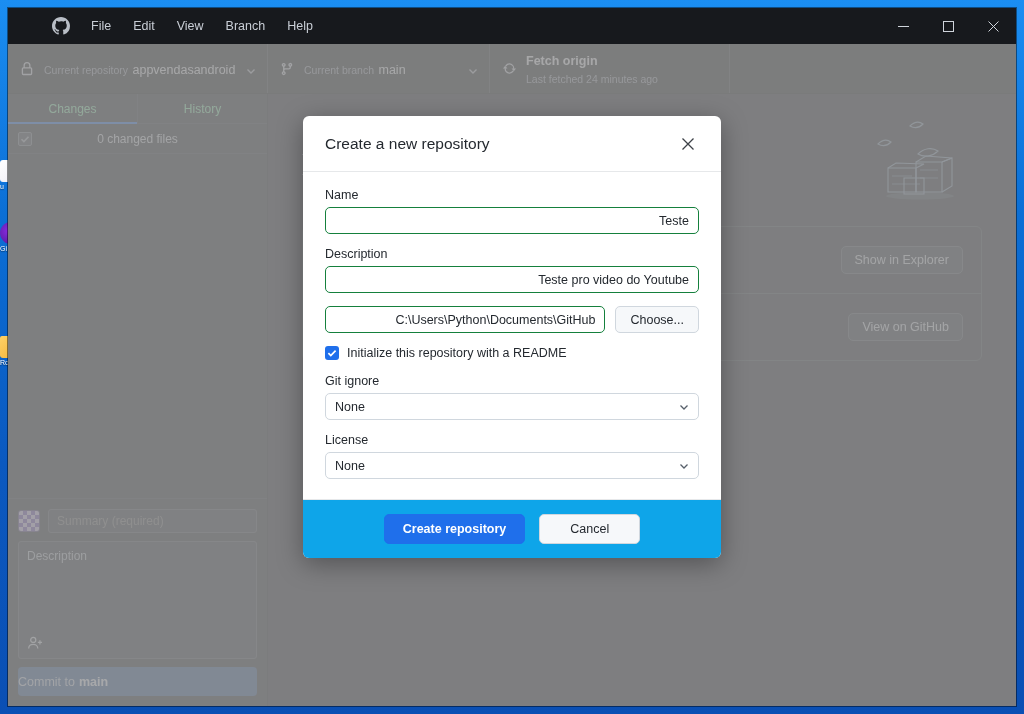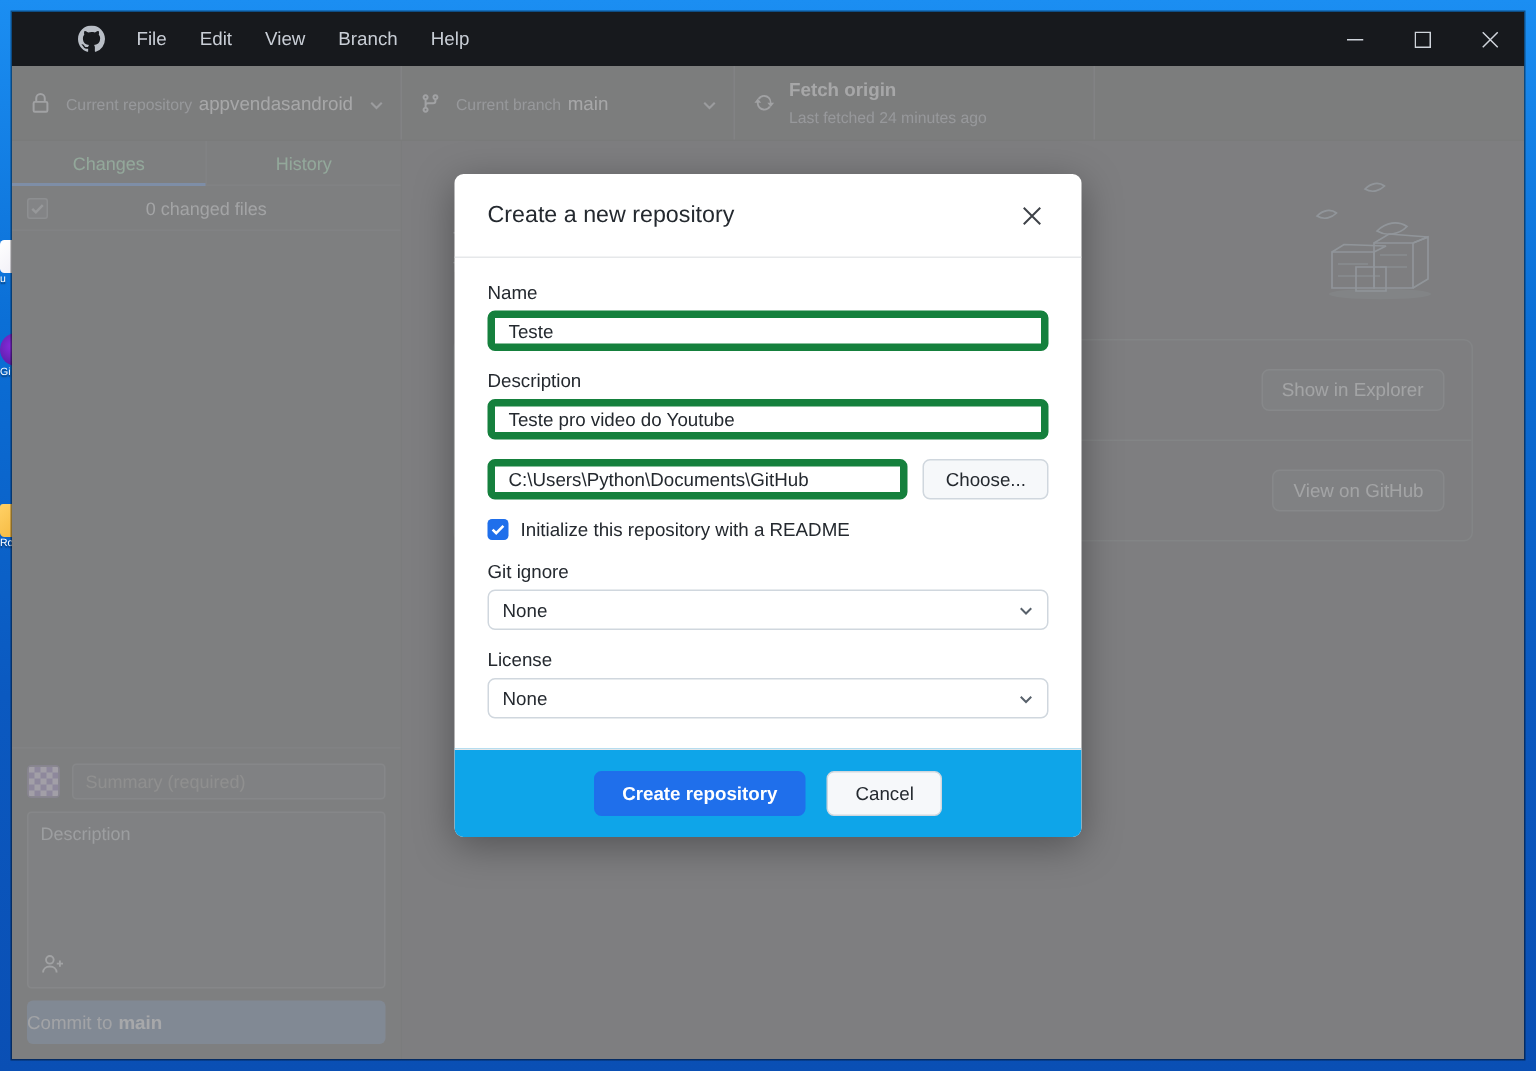--- a/index.html
+++ b/index.html
@@ -365,27 +365,28 @@
   .field { margin-bottom: 13px; }
   .field-label {
     font-size: 12.5px;
     color: #24292f;
     margin-bottom: 5px;
     display: block;
   }
   .text-input {
     width: 100%;
     height: 27px;
-    border: 5px solid #15803d;
+    border: 1px solid #15803d;
     border-radius: 5px;
     background: #fff;
     font-size: 12.5px;
     font-family: "Liberation Sans", sans-serif;
     color: #24292f;
     padding: 0 9px;
+    text-align: right;
   }
   .path-row { display: flex; gap: 10px; align-items: center; }
   .path-row .text-input { flex: 1; }
   #choose-btn {
     flex: 0 0 auto;
     height: 27px;
     padding: 0 14px;
     border: 1px solid #d0d7de;
     border-radius: 5px;
     background: #f6f8fa;
@@ -447,21 +448,21 @@
     padding: 7px 18px;
     font-weight: bold;
   }
   #cancel-btn {
     background: #f6f8fa;
     border: 1px solid #d0d7de;
     color: #24292f;
     font-size: 12.5px;
     font-family: "Liberation Sans", sans-serif;
     border-radius: 5px;
-    padding: 7px 18px;
+    padding: 7px 30px;
   }
 </style>
 </head>
 <body>
 
 <div id="desktop">
 
   <div class="desk-icon di-1" style="top:160px;">
     <span class="glyph"></span>
     <span>u</span>

